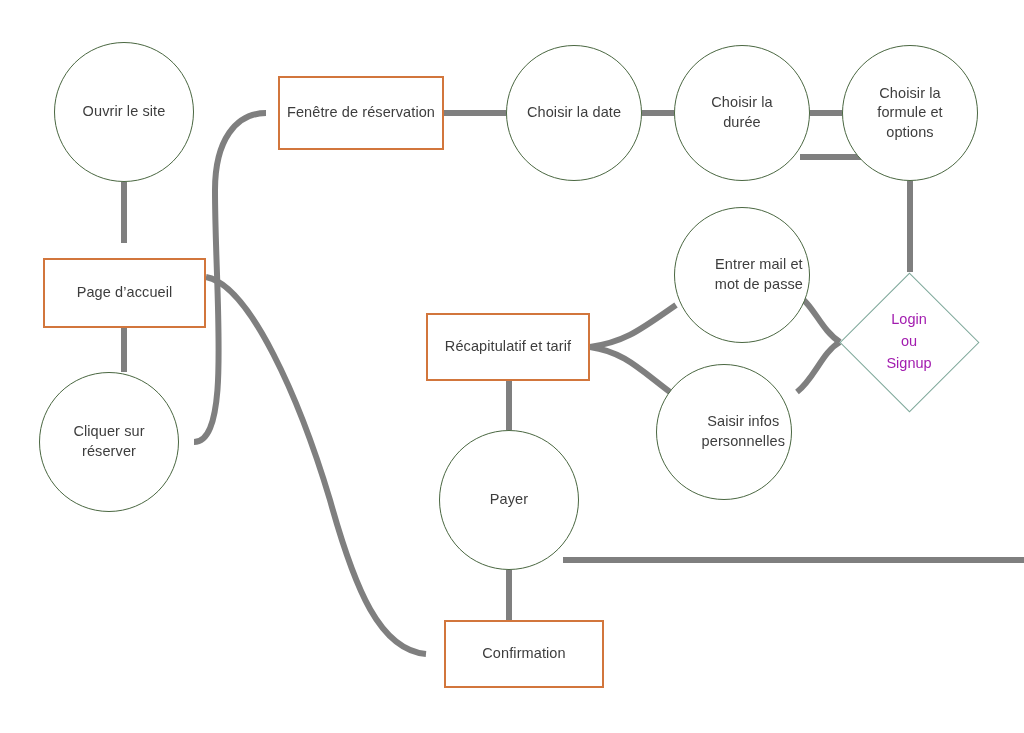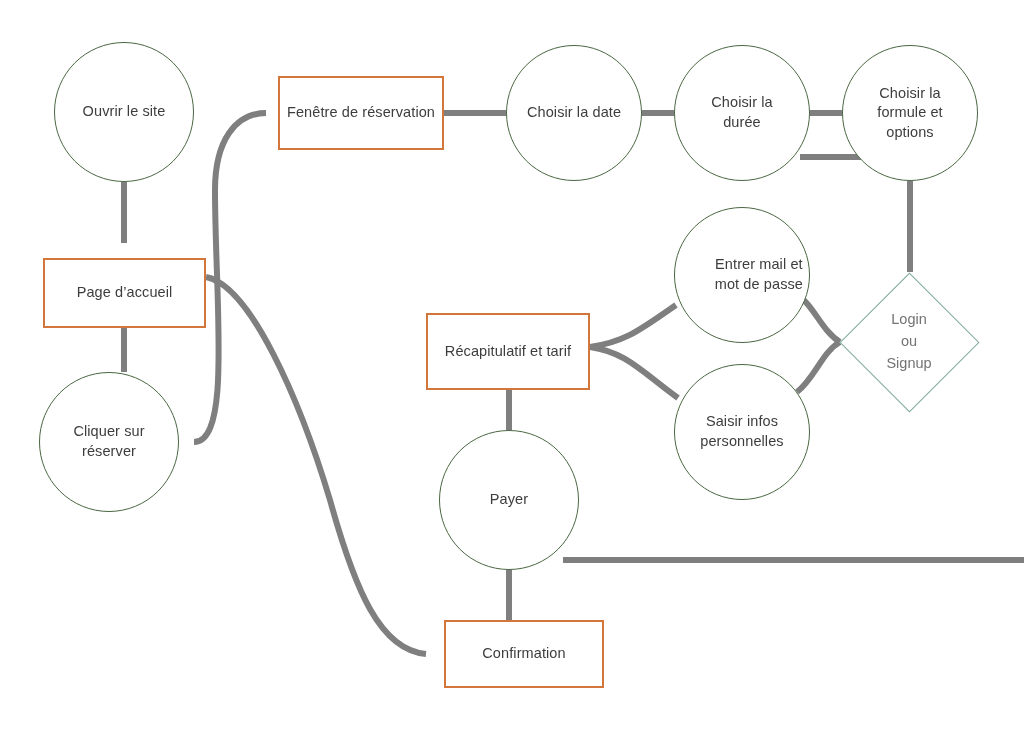--- a/index.html
+++ b/index.html
@@ -61,21 +61,21 @@
   .node-diamond-label {
     position: absolute;
     left: 0;
     top: 0;
     width: 100%;
     height: 100%;
     display: flex;
     align-items: center;
     justify-content: center;
     text-align: center;
-    color: #737373;
+    color: #a21caf;
     font-size: 14.5px;
     line-height: 1.5;
   }
   .nlabel {
     display: block;
     padding: 0 6px;
     white-space: pre-line;
   }
 </style>
 </head>
@@ -131,25 +131,25 @@
         <div class="node-diamond-label">
           <span class="nlabel">Login
 ou
 Signup</span>
         </div>
       </div>
       <div class="node node-circle" style="left: 674px; top: 207px; width: 136px; height: 136px; justify-content: flex-end;">
         <span class="nlabel">Entrer mail et
 mot de passe</span>
       </div>
-      <div class="node node-circle" style="left: 674px; top: 364px; width: 136px; height: 136px;">
+      <div class="node node-circle" style="left: 656px; top: 364px; width: 136px; height: 136px; justify-content: flex-end;">
         <span class="nlabel">Saisir infos
 personnelles</span>
       </div>
-      <div class="node node-rect" style="left: 426px; top: 313px; width: 164px; height: 77px;">
+      <div class="node node-rect" style="left: 426px; top: 313px; width: 164px; height: 68px;">
         <span class="nlabel">Récapitulatif et tarif</span>
       </div>
       <div class="node node-circle" style="left: 439px; top: 430px; width: 140px; height: 140px;">
         <span class="nlabel">Payer</span>
       </div>
       <div class="node node-rect" style="left: 444px; top: 620px; width: 160px; height: 68px;">
         <span class="nlabel">Confirmation</span>
       </div>
     </div>
 </div>

